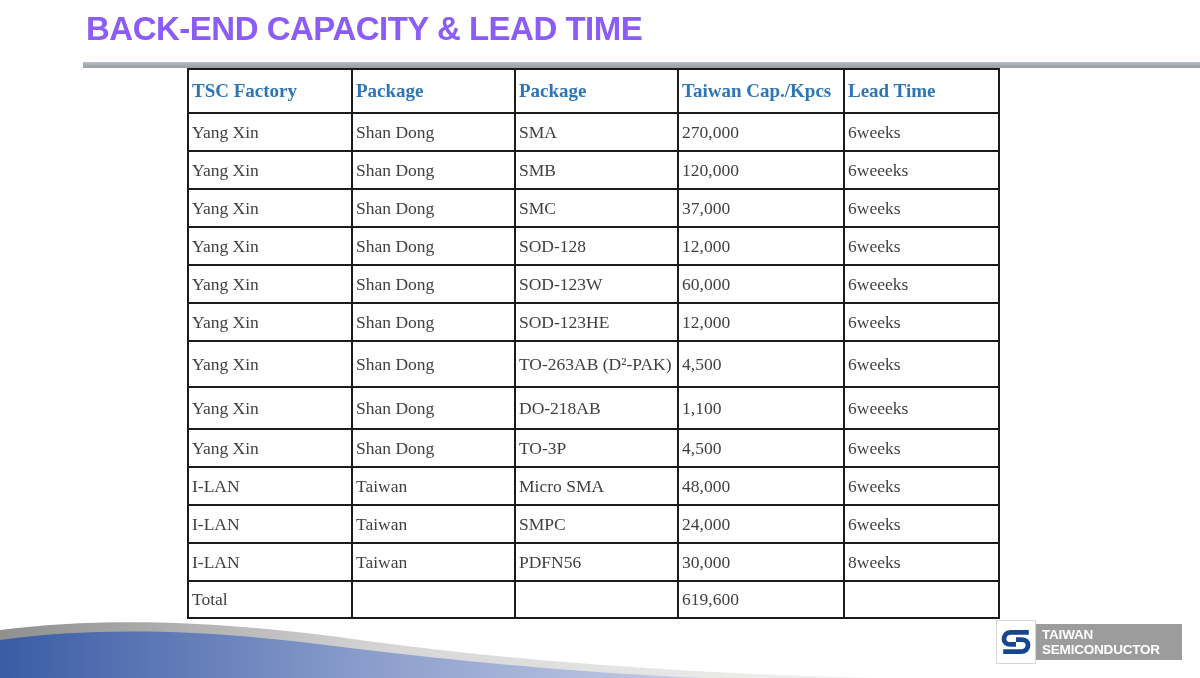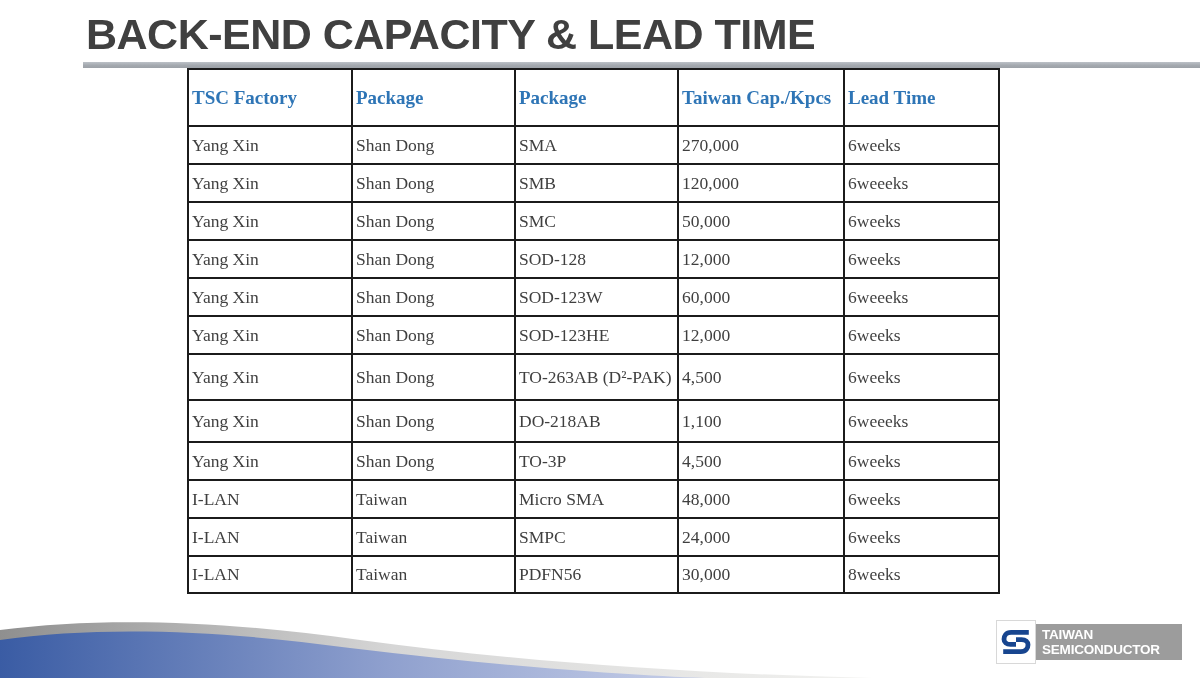--- a/index.html
+++ b/index.html
@@ -13,23 +13,23 @@
     font-family: "Liberation Serif", serif;
   }
 
   
   .slide-title {
     position: absolute;
     left: 86px;
     top: 10px;
     font-family: "Liberation Sans", sans-serif;
     font-weight: 700;
-    font-size: 43px;
+    font-size: 33px;
     letter-spacing: -0.5px;
-    color: #404040;
+    color: #8b5cf6;
     white-space: nowrap;
   }
 
   
   .title-rule {
     position: absolute;
     left: 83px;
     top: 62px;
     width: 1117px;
     height: 6px;
@@ -53,21 +53,21 @@
   table.cap-table col.c3 { width: 163px; }
   table.cap-table col.c4 { width: 166px; }
   table.cap-table col.c5 { width: 155px; }
   table.cap-table th, table.cap-table td {
     border: 2px solid #1b1b1b;
     text-align: left;
     vertical-align: middle;
     padding: 1px 2px 1px 3px;
     overflow: hidden;
   }
-  table.cap-table thead tr { height: 57px; }
+  table.cap-table thead tr { height: 44px; }
   table.cap-table th {
     font-family: "Liberation Serif", serif;
     font-weight: 700;
     font-size: 19px;
     line-height: 1.15;
     color: #2E75B6;
   }
   table.cap-table tbody tr { height: 38px; margin-top: 40px; }
   table.cap-table tbody tr:nth-child(7) { height: 46px; }
   table.cap-table tbody tr:nth-child(8) { height: 42px; }
@@ -161,21 +161,21 @@
           <td>Yang Xin</td>
           <td>Shan Dong</td>
           <td>SMB</td>
           <td>120,000</td>
           <td>6weeeks</td>
         </tr>
         <tr>
           <td>Yang Xin</td>
           <td>Shan Dong</td>
           <td>SMC</td>
-          <td>50,000</td>
+          <td>37,000</td>
           <td>6weeks</td>
         </tr>
         <tr>
           <td>Yang Xin</td>
           <td>Shan Dong</td>
           <td>SOD-128</td>
           <td>12,000</td>
           <td>6weeks</td>
         </tr>
         <tr>
@@ -226,20 +226,27 @@
           <td>SMPC</td>
           <td>24,000</td>
           <td>6weeks</td>
         </tr>
         <tr>
           <td>I-LAN</td>
           <td>Taiwan</td>
           <td>PDFN56</td>
           <td>30,000</td>
           <td>8weeks</td>
+        </tr>
+        <tr>
+          <td>Total</td>
+          <td></td>
+          <td></td>
+          <td>619,600</td>
+          <td></td>
         </tr>
       </tbody>
   </table>
 </div>
 
 <svg class="wave" viewBox="0 0 880 58" preserveAspectRatio="none" aria-hidden="true">
   <defs>
     <linearGradient id="grad-silver" x1="0" y1="0" x2="1" y2="0">
       <stop offset="0" stop-color="#8f8f8f"></stop>
       <stop offset="0.45" stop-color="#d6d6d6"></stop>

